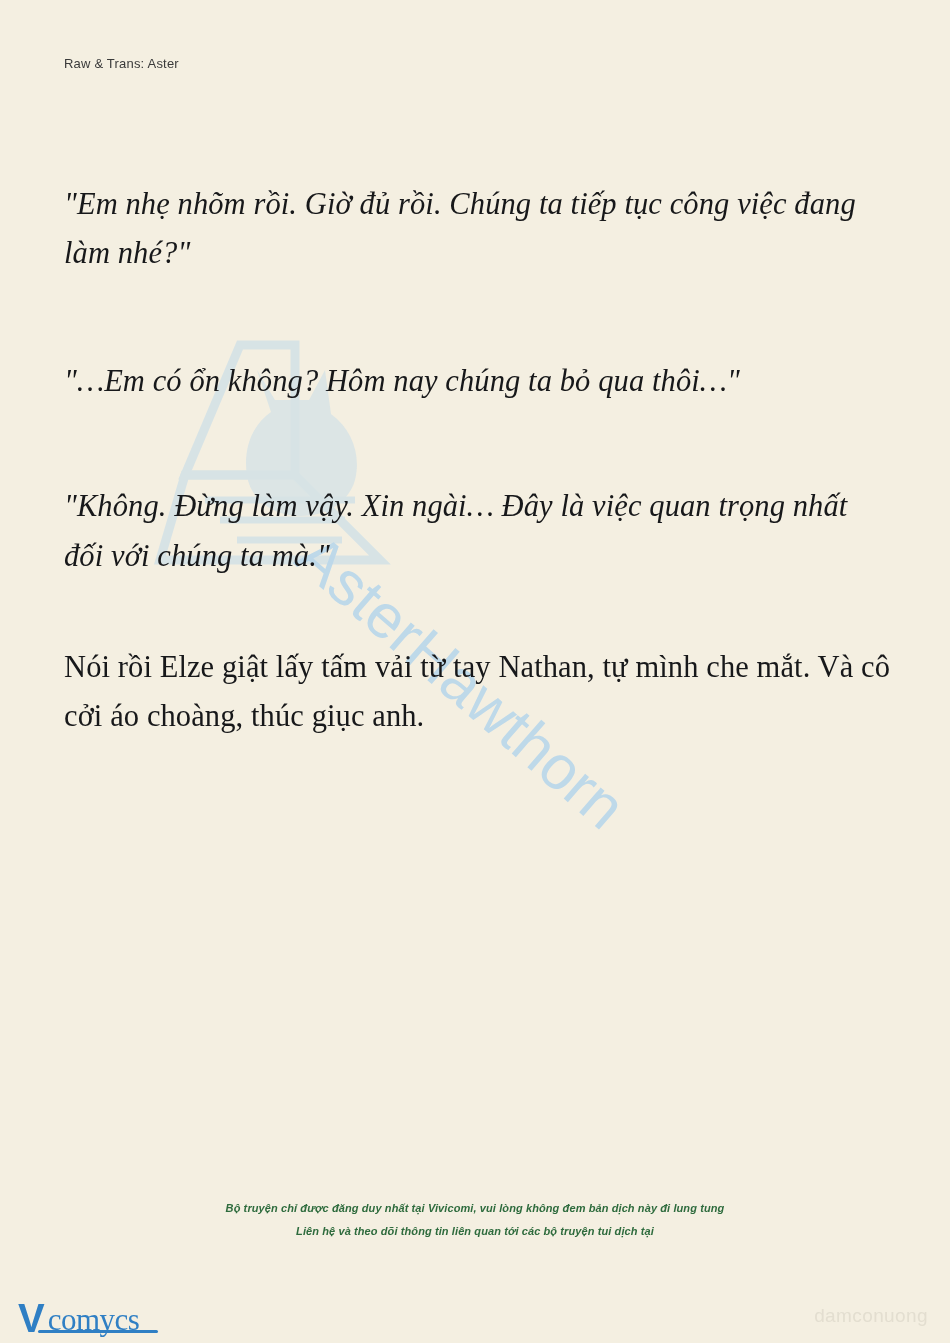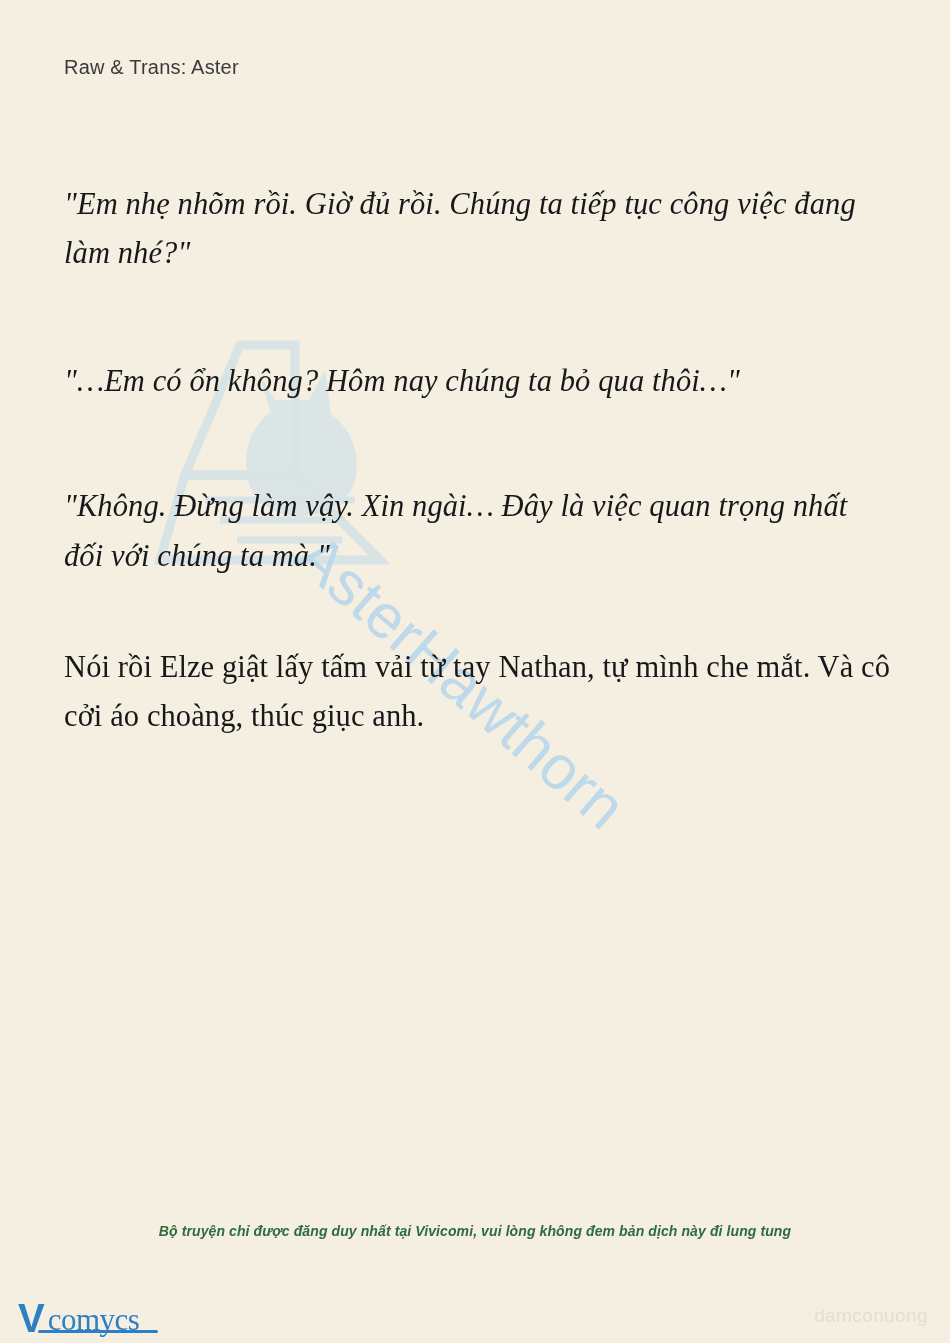--- a/index.html
+++ b/index.html
@@ -46,21 +46,21 @@
     transform-origin: left top;
     white-space: nowrap;
     letter-spacing: 0px;
   }
 
   
   .credit {
     position: absolute;
     left: 64px;
     top: 56px;
-    font-size: 20px;
+    font-size: 13px;
     color: #3a3a3a;
     letter-spacing: 0.2px;
     z-index: 3;
   }
 
   
   .content {
     position: absolute;
     left: 64px;
     top: 180px;
@@ -85,27 +85,26 @@
   .footer {
     position: absolute;
     left: 0;
     top: 1197px;
     width: 950px;
     text-align: center;
     z-index: 3;
   }
   .footer-line {
     font-family: "Liberation Sans", sans-serif;
-    font-size: 14px;
+    font-size: 11px;
     font-weight: bold;
     font-style: italic;
     color: #2e6b3d;
     line-height: 2.05;
     letter-spacing: 0.1px;
-    margin-top: 20px;
   }
 
   
   .brand {
     position: absolute;
     left: 18px;
     bottom: 8px;
     z-index: 4;
     display: flex;
     align-items: flex-end;
@@ -172,20 +171,21 @@
 
   <div class="content">
     <p class="para italic p1">"Em nhẹ nhõm rồi. Giờ đủ rồi. Chúng ta tiếp tục công việc đang làm nhé?"</p>
     <p class="para italic p2">"…Em có ổn không? Hôm nay chúng ta bỏ qua thôi…"</p>
     <p class="para italic p3">"Không. Đừng làm vậy. Xin ngài… Đây là việc quan trọng nhất đối với chúng ta mà."</p>
     <p class="para plain">Nói rồi Elze giật lấy tấm vải từ tay Nathan, tự mình che mắt. Và cô cởi áo choàng, thúc giục anh.</p>
   </div>
 
   <div class="footer">
     <div class="footer-line">Bộ truyện chỉ được đăng duy nhất tại Vivicomi, vui lòng không đem bản dịch này đi lung tung</div>
+    <div class="footer-line">Liên hệ và theo dõi thông tin liên quan tới các bộ truyện tui dịch tại</div>
   </div>
 
   <div class="brand">
     <span class="brand-v">V</span>
     <span class="brand-rest">comycs</span>
     <span class="brand-underline"></span>
   </div>
   <div class="site-tag">damconuong</div>
 
 </div>

